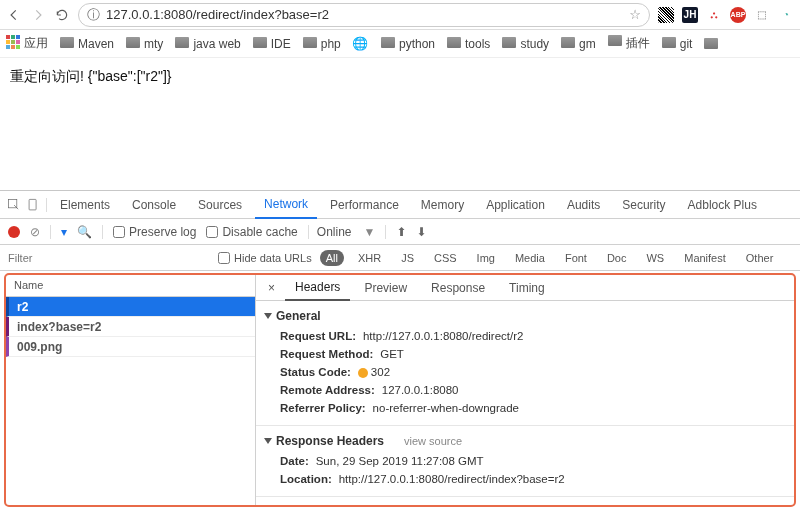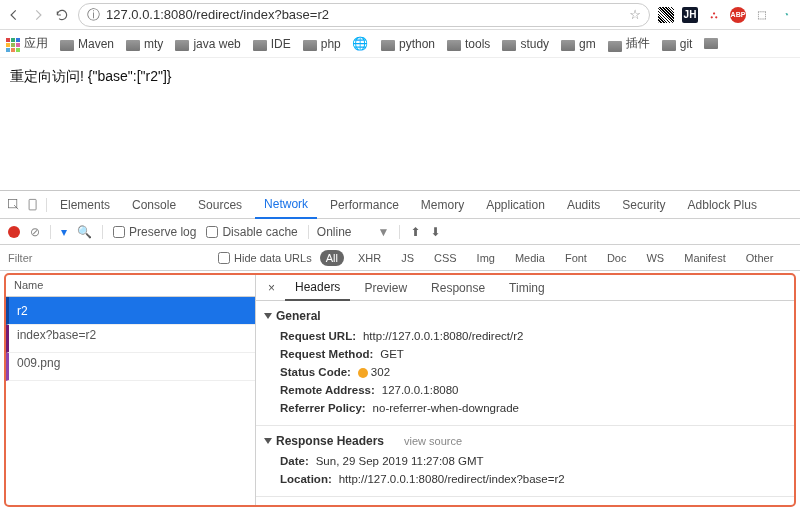--- a/index.html
+++ b/index.html
@@ -10,21 +10,21 @@
   .nav-btn { width: 16px; height: 16px; display: flex; align-items: center; justify-content: center; color: #5a5a5a; cursor: pointer; }
   .nav-btn.disabled { color: #bbb; }
   .url-bar { flex: 1; display: flex; align-items: center; border: 1px solid #ccc; border-radius: 14px; height: 24px; padding: 0 8px; gap: 6px; font-size: 13px; color: #555; }
   .url-bar .info { color: #777; }
   .url-bar input { border: none; outline: none; flex: 1; font-size: 13px; color: #333; }
   .ext-icons { display: flex; align-items: center; gap: 8px; }
   .ext-ico { width: 16px; height: 16px; display: flex; align-items: center; justify-content: center; font-size: 10px; font-weight: bold; border-radius: 2px; }
 
   
   .bm-bar { display: flex; align-items: center; height: 28px; padding: 0 6px; border-bottom: 1px solid #eee; gap: 12px; font-size: 12px; color: #444; }
-  .bm-item { display: flex; align-items: flex-end; gap: 4px; cursor: pointer; }
+  .bm-item { display: flex; align-items: flex-start; gap: 4px; cursor: pointer; }
   .folder-ico { width: 14px; height: 11px; background: linear-gradient(#999,#777); border-radius: 1px; position: relative; }
   .apps-ico { width: 14px; height: 14px; display: grid; grid-template-columns: 4px 4px 4px; grid-template-rows: 4px 4px 4px; gap: 1px; }
   .apps-ico span { background: #d44; }
   .apps-ico span:nth-child(2){background:#3a7;}
   .apps-ico span:nth-child(3){background:#37d;}
   .apps-ico span:nth-child(4){background:#fb3;}
   .apps-ico span:nth-child(5){background:#9b5;}
   .apps-ico span:nth-child(6){background:#d6a;}
   .apps-ico span:nth-child(7){background:#5ad;}
   .apps-ico span:nth-child(8){background:#e85;}
@@ -38,33 +38,33 @@
   .dt-tabs { display: flex; align-items: center; height: 28px; border-bottom: 1px solid #d0d0d0; padding: 0 6px; gap: 4px; font-size: 12px; color: #555; }
   .dt-ico { width: 16px; height: 16px; display:flex; align-items:center; justify-content:center; }
   .dt-tab { padding: 6px 9px; cursor: pointer; }
   .dt-tab.active { color: #1a73e8; border-bottom: 2px solid #1a73e8; }
 
   .dt-toolbar { display:flex; align-items:center; height: 26px; border-bottom:1px solid #d0d0d0; padding: 0 8px; gap: 10px; font-size:12px; color:#555; }
   .rec-dot { width:12px;height:12px;border-radius:50%; background:#d93025; }
   .funnel { color:#1a73e8; }
   .chk { display:flex; align-items:center; gap:4px; }
   .chk input { width:12px; height:12px; }
-  .sel { display:flex; align-items:center; gap:16px; border-left:1px solid #ddd; padding-left:8px; }
+  .sel { display:flex; align-items:center; gap:2px; border-left:1px solid #ddd; padding-left:8px; }
   .vbar { width:1px; height:14px; background:#ddd; }
 
   .dt-filter { display:flex; align-items:center; height:26px; border-bottom:1px solid #d0d0d0; padding:0 8px; gap:8px; font-size:11px; color:#555; }
   .dt-filter input.f { border:none; outline:none; width:110px; font-size:11px; color:#888; }
   .pill { padding:2px 6px; border-radius:8px; cursor:pointer; }
   .pill.active { background:#666; color:#fff; }
 
   .dt-body { flex:1; display:flex; border:2px solid #e86a48; border-radius:5px; margin:2px 4px 4px 4px; overflow:hidden; }
 
   .req-list { width:250px; border-right:1px solid #d0d0d0; display:flex; flex-direction:column; }
   .req-head { height:22px; border-bottom:1px solid #d0d0d0; padding:4px 8px; font-size:11px; color:#555; }
-  .req-item { height:28px; padding:3px 8px; font-size:12px; cursor:pointer; display:flex; gap:6px; border-bottom:1px solid #eee; border-left:3px solid transparent;}
+  .req-item { height:20px; padding:3px 8px; font-size:12px; cursor:pointer; display:flex; gap:6px; border-bottom:1px solid #eee; border-left:3px solid transparent;font-weight:bold;}
   .req-item.sel { background:#1a73e8; color:#fff; border-left:3px solid #0d47a1;}
   .req-item.redir { border-left:3px solid #701a75; color:#555;}
   .req-item.img { border-left:3px solid #8e44ad; color:#555;}
 
   .detail { flex:1; display:flex; flex-direction:column; overflow:auto; }
   .det-tabs { display:flex; align-items:center; height:26px; border-bottom:1px solid #d0d0d0; padding:0 6px; gap:4px; font-size:12px; color:#555;}
   .det-tabs .close { padding:0 6px; cursor:pointer; }
   .det-tab { padding:5px 10px; cursor:pointer; }
   .det-tab.active { border-bottom:2px solid #555; color:#222; }
   .section { padding:4px 8px 8px 8px; border-bottom:1px solid #e6e6e6;}

